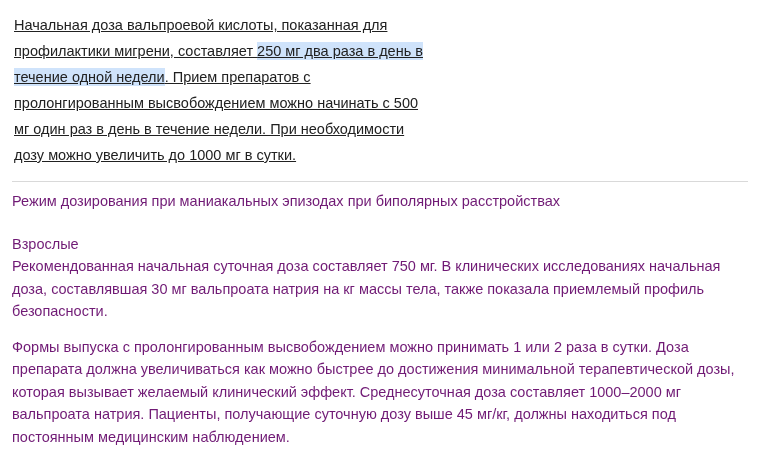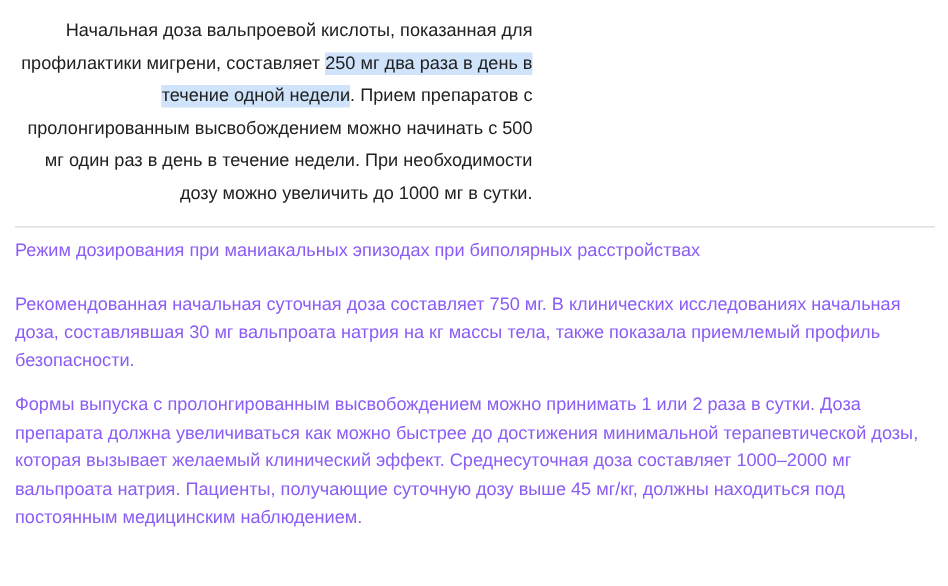--- a/index.html
+++ b/index.html
@@ -24,21 +24,22 @@
   .top-block {
     padding: 12px 14px 0 14px;
     width: 440px;
     box-sizing: border-box;
   }
   .top-block p {
     margin: 0;
     font-size: 14.5px;
     line-height: 26px;
     color: #212121;
-    text-align: right;
+    text-align: left;
+    text-decoration: underline;
   }
   .hl {
     background: #cfe3fb;
     color: #212121;
     padding: 1px 0;
     box-decoration-break: clone;
     -webkit-box-decoration-break: clone;
   }
   
   .divider {
@@ -53,37 +54,38 @@
   .lower-block {
     position: absolute;
     top: 190px;
     left: 12px;
     right: 10px;
   }
   .lower-block p {
     margin: 0;
     font-size: 14.5px;
     line-height: 22.5px;
-    color: #8b5cf6;
+    color: #701a75;
   }
   .spacer-md { height: 13px; }
   .spacer-lg { height: 20px; }
 </style>
 </head>
 <body>
 
 <div class="page">
 
   <div class="top-block">
     <p><span>Начальная доза вальпроевой кислоты, показанная для профилактики мигрени, составляет </span><span class="hl">250 мг два раза в день в течение одной недели</span><span>. Прием препаратов с пролонгированным высвобождением можно начинать с 500 мг один раз в день в течение недели. При необходимости дозу можно увеличить до 1000 мг в сутки.</span></p>
   </div>
 
   <div class="divider"></div>
 
   <div class="lower-block">
     <p>Режим дозирования при маниакальных эпизодах при биполярных расстройствах</p>
     <div class="spacer-lg"></div>
+    <p>Взрослые</p>
     <p>Рекомендованная начальная суточная доза составляет 750 мг. В клинических исследованиях начальная доза, составлявшая 30 мг вальпроата натрия на кг массы тела, также показала приемлемый профиль безопасности.</p>
     <div class="spacer-md"></div>
     <p>Формы выпуска с пролонгированным высвобождением можно принимать 1 или 2 раза в сутки. Доза препарата должна увеличиваться как можно быстрее до достижения минимальной терапевтической дозы, которая вызывает желаемый клинический эффект. Среднесуточная доза составляет 1000–2000 мг вальпроата натрия. Пациенты, получающие суточную дозу выше 45 мг/кг, должны находиться под постоянным медицинским наблюдением.</p>
   </div>
 
 </div>
 
 </body></html>

